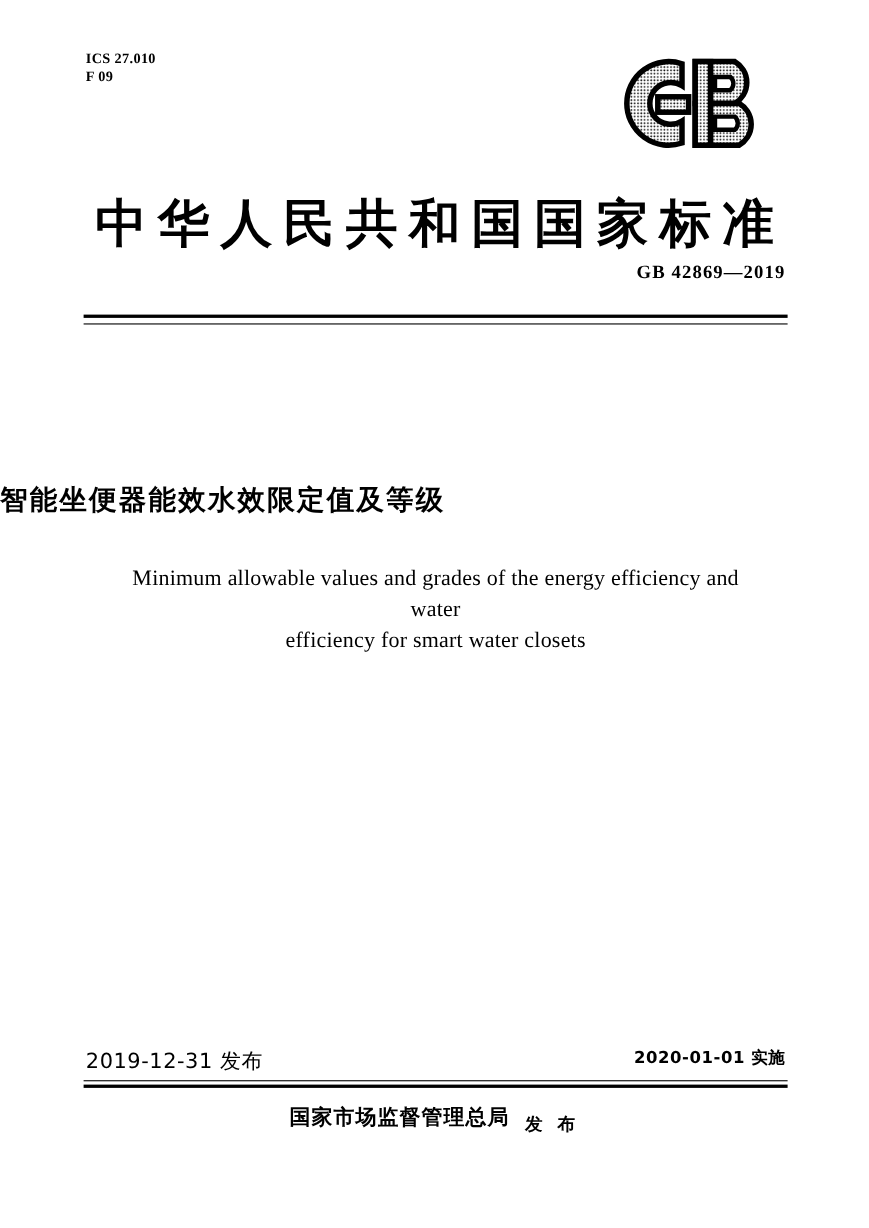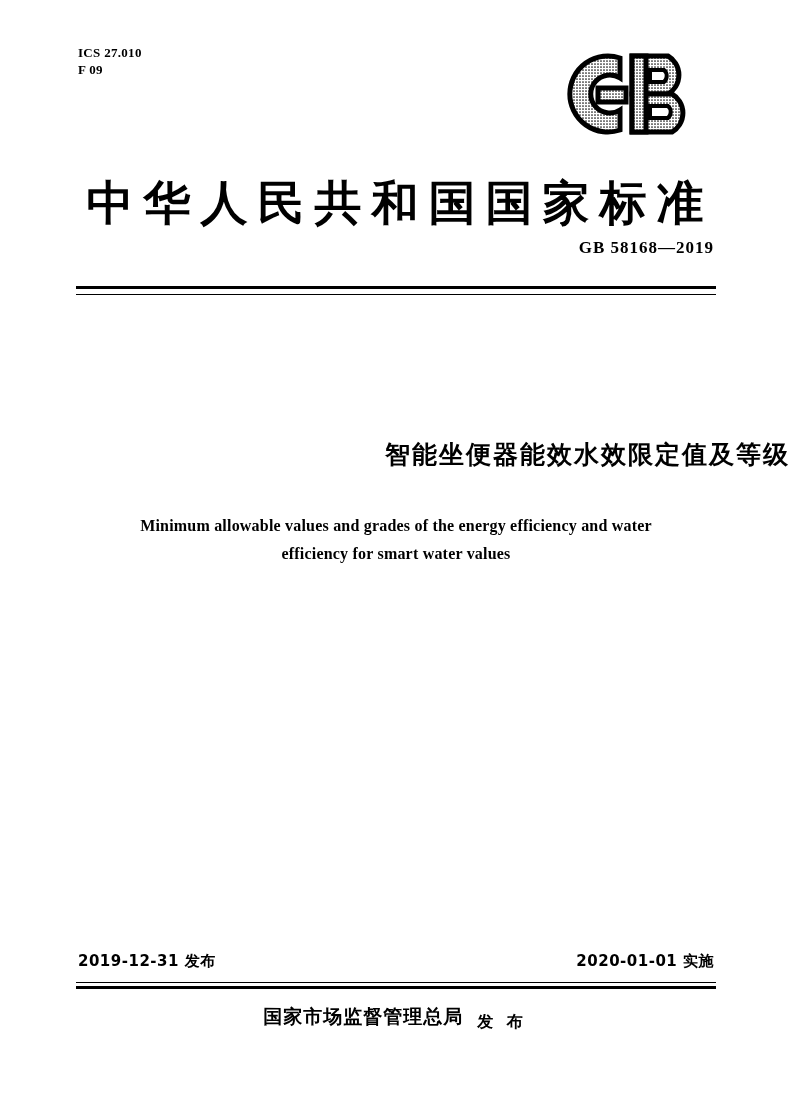--- a/index.html
+++ b/index.html
@@ -89,46 +89,46 @@
     top: 294px;
     height: 1px;
     background: #000;
   }
 
   
   .doc-title-cn {
     position: absolute;
     left: 0; right: 0;
     top: 438px;
-    text-align: right;
+    text-align: left;
     font-family: "DejaVu Sans", sans-serif;
     font-weight: bold;
     font-size: 25px;
     letter-spacing: 2px;
   }
   .doc-title-en {
     position: absolute;
     left: 110px; right: 108px;
     top: 512px;
     text-align: center;
     font-family: "Liberation Serif", serif;
-    font-weight: bold;
-    font-size: 16px;
+    font-weight: normal;
+    font-size: 20px;
     line-height: 28px;
     letter-spacing: 0.2px;
   }
 
   
   .date-issue {
     position: absolute;
     left: 78px;
     top: 952px;
     font-family: "DejaVu Sans", sans-serif;
-    font-weight: bold;
-    font-size: 15px;
+    font-weight: normal;
+    font-size: 19px;
     letter-spacing: 0.5px;
   }
   .date-impl {
     position: absolute;
     right: 76px;
     top: 952px;
     font-family: "DejaVu Sans", sans-serif;
     font-weight: bold;
     font-size: 15px;
     letter-spacing: 0.5px;
@@ -211,29 +211,29 @@
                A22 22 0 0 1 126 84
                L86 84 Z" fill="url(#dots)" stroke="#000" stroke-width="5"></path>
       <rect x="86" y="8" width="14" height="76" fill="url(#dots)" stroke="#000" stroke-width="5"></rect>
       <path d="M104 22 L118 22 A8 8 0 0 1 118 34 L104 34 Z" fill="#ffffff" stroke="#000" stroke-width="4"></path>
       <path d="M104 58 L122 58 A8 8 0 0 1 122 70 L104 70 Z" fill="#ffffff" stroke="#000" stroke-width="4"></path>
     </svg>
   </div>
 
   <div class="cn-main-title">中华人民共和国国家标准</div>
 
-  <div class="std-number">GB 58168—2019</div>
+  <div class="std-number">GB 42869—2019</div>
 
   <div class="rule-thick"></div>
   <div class="rule-thin"></div>
 
   <div class="doc-title-cn">智能坐便器能效水效限定值及等级</div>
   <div class="doc-title-en">
     <div>Minimum allowable values and grades of the energy efficiency and water</div>
-    <div>efficiency for smart water values</div>
+    <div>efficiency for smart water closets</div>
   </div>
 
   <div class="date-issue">2019-12-31 发布</div>
   <div class="date-impl">2020-01-01 实施</div>
 
   <div class="rule-bottom-thin"></div>
   <div class="rule-bottom-thick"></div>
 
   <div class="publisher">
     <div class="publisher-names">

